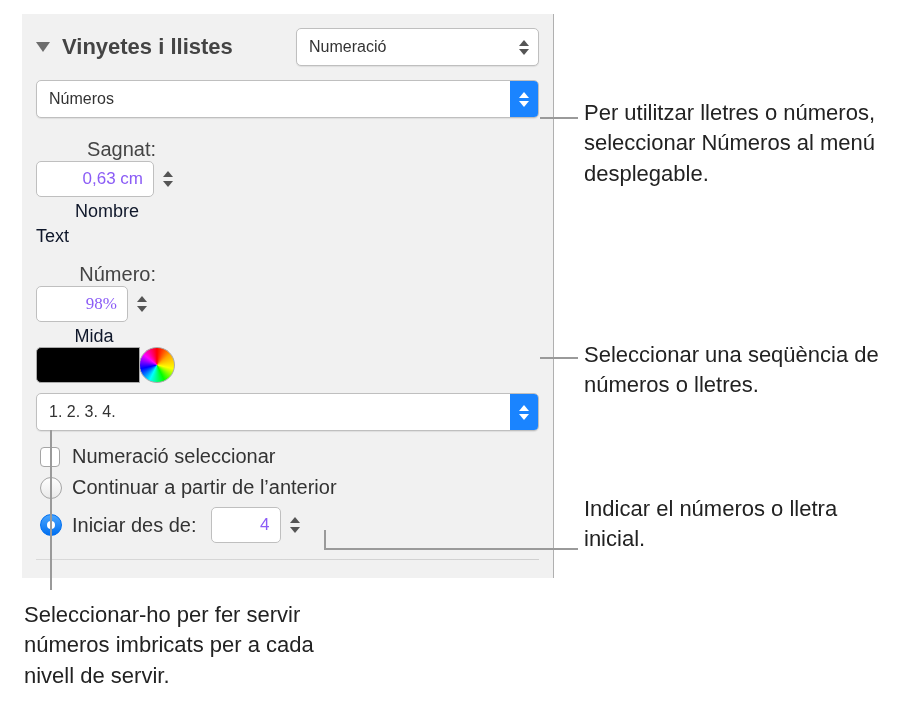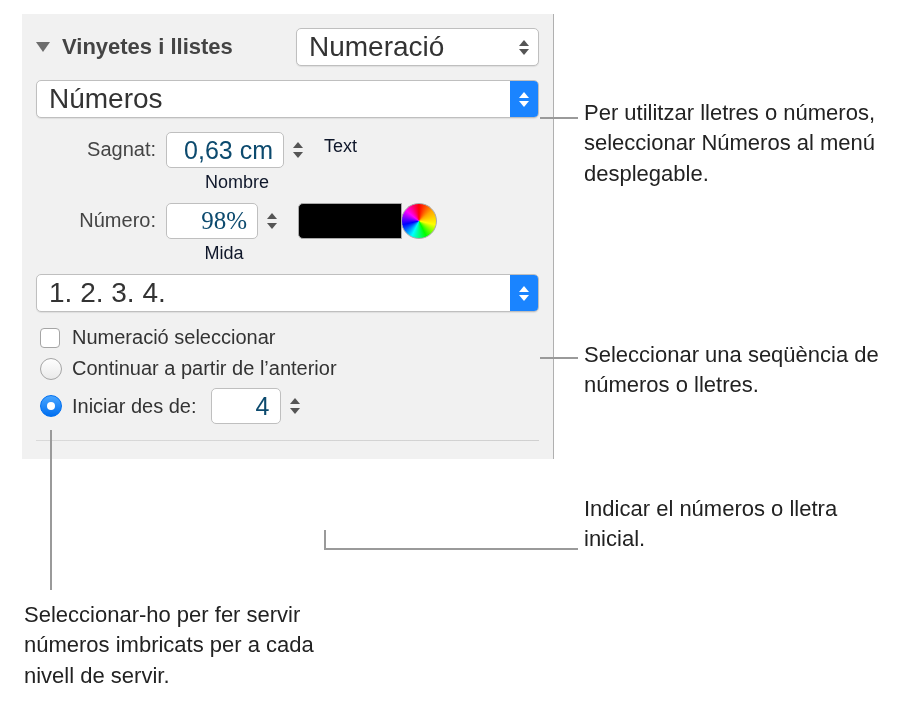--- a/index.html
+++ b/index.html
@@ -2,34 +2,34 @@
 <html><head>
   <meta charset="utf-8">
   <style>
     * { box-sizing:border-box; margin:0; padding:0; }
     body { font-family:-apple-system,"Helvetica Neue",Arial,sans-serif; background:#fff; width:923px; height:710px; position:relative; color:#333; }
     .panel { position:absolute; left:22px; top:14px; width:532px; background:#f1f1f1; border-right:1px solid #b0b0b0; padding:14px 14px 18px 14px; }
     .sec-head { display:flex; align-items:center; gap:12px; margin-bottom:14px; }
     .discl { width:0; height:0; border-left:7px solid transparent; border-right:7px solid transparent; border-top:10px solid #6d6d6d; }
     .sec-title { font-size:22px; font-weight:700; color:#444; }
     .popup { display:flex; align-items:center; background:#fff; border:1px solid #bfbfbf; border-radius:5px; height:38px; box-shadow:0 1px 1px rgba(0,0,0,.08); overflow:hidden; }
-    .popup-text { flex:1; padding:0 12px; font-size:28px; color:#333; text-align:left; }
+    .popup-text { flex:1; padding:0 12px; font-size:16px; color:#333; text-align:left; }
     .popup-arrows { width:28px; height:100%; display:flex; flex-direction:column; align-items:center; justify-content:center; gap:3px; }
     .popup-arrows.blue { background:#1a84ff; }
     .tri-up { width:0; height:0; border-left:5px solid transparent; border-right:5px solid transparent; border-bottom:6px solid #555; }
     .tri-dn { width:0; height:0; border-left:5px solid transparent; border-right:5px solid transparent; border-top:6px solid #555; }
     .popup-arrows.blue .tri-up { border-bottom-color:#fff; }
     .popup-arrows.blue .tri-dn { border-top-color:#fff; }
     .popup-top { width:243px; }
     .popup-full { width:100%; margin-bottom:14px;gap:12px; }
-    .row { display:flex; align-items:flex-start; margin-bottom:10px; }
+    .row { display:flex; align-items:flex-start; margin-bottom:10px;flex-direction:column; }
     .lbl { font-size:20px; color:#444; text-align:right; padding-right:10px; padding-top:6px; }
     .stepper-wrap { display:flex; flex-direction:column; align-items:center; margin-right:16px; }
     .stepper { display:flex; align-items:center; }
-    .numfield { width:118px; height:36px; background:#fff; border:1px solid #bfbfbf; border-radius:5px; font-size:25px; text-align:right; padding:0 10px 0 6px; color:#0c4a6e; }
+    .numfield { width:118px; height:36px; background:#fff; border:1px solid #bfbfbf; border-radius:5px; font-size:17px; text-align:right; padding:0 10px 0 6px; color:#8b5cf6; }
     .numfield.sm { width:92px;font-family:Liberation Serif, serif; }
     .numfield.xs { width:70px; }
     .step-btns { width:20px; height:36px; display:flex; flex-direction:column; justify-content:center; align-items:center; gap:4px; margin-left:4px; }
     .sublbl { font-size:18px; color:#0f172a; margin-top:4px; }
     .swatch { width:104px; height:36px; background:#000; border:1px solid #aaa; border-radius:5px 0 0 5px; }
     .colorwheel { width:36px; height:36px; border-radius:50%; background:conic-gradient(red,orange,yellow,lime,cyan,blue,magenta,red); border:1px solid #aaa; margin-left:-1px; }
     .colorrow { display:flex; align-items:center; }
     .checkbox { width:20px; height:20px; border:1px solid #a5a5a5; border-radius:4px; background:#fff; margin-right:12px; flex-shrink:0; }
     .radio { width:22px; height:22px; border:1px solid #a5a5a5; border-radius:50%; background:linear-gradient(#fefefe,#eaeaea); margin-right:10px; flex-shrink:0; display:flex; align-items:center; justify-content:center; }
     .radio.selected { background:linear-gradient(#4aa6ff,#006ff0); border-color:#006ff0; }

